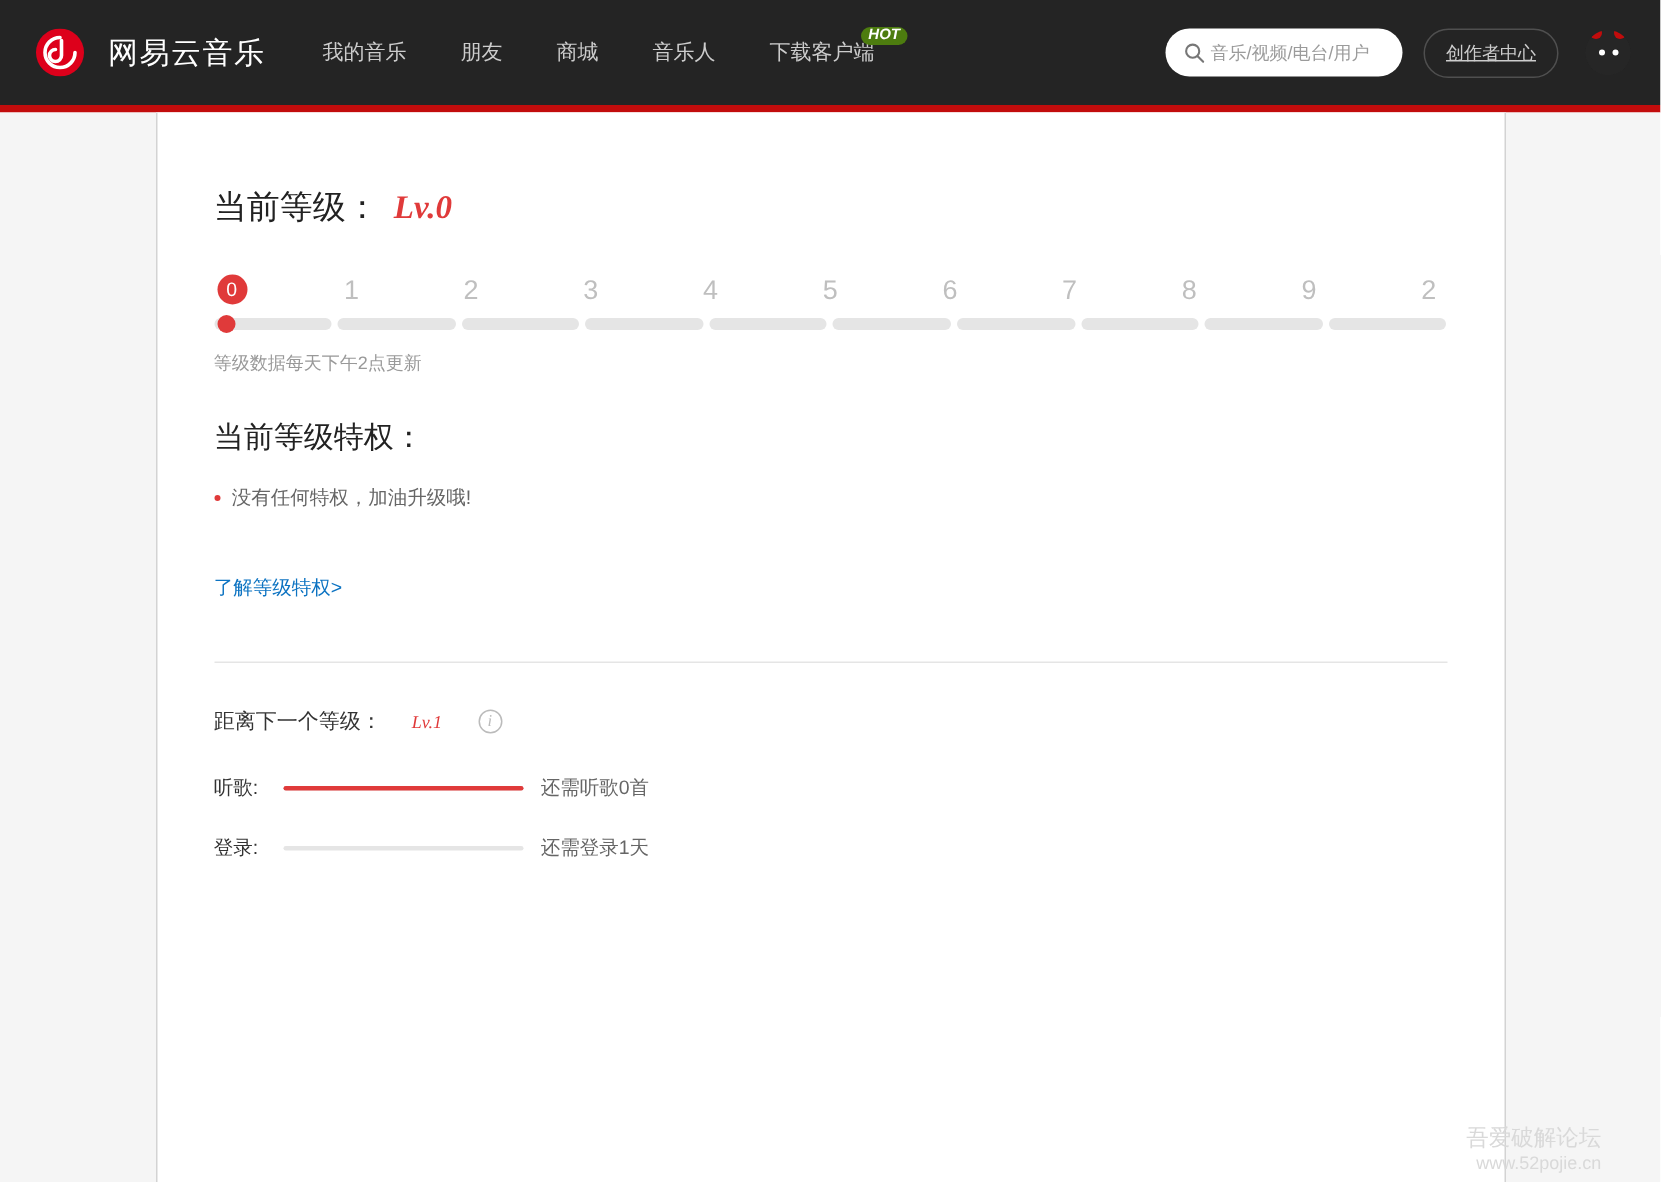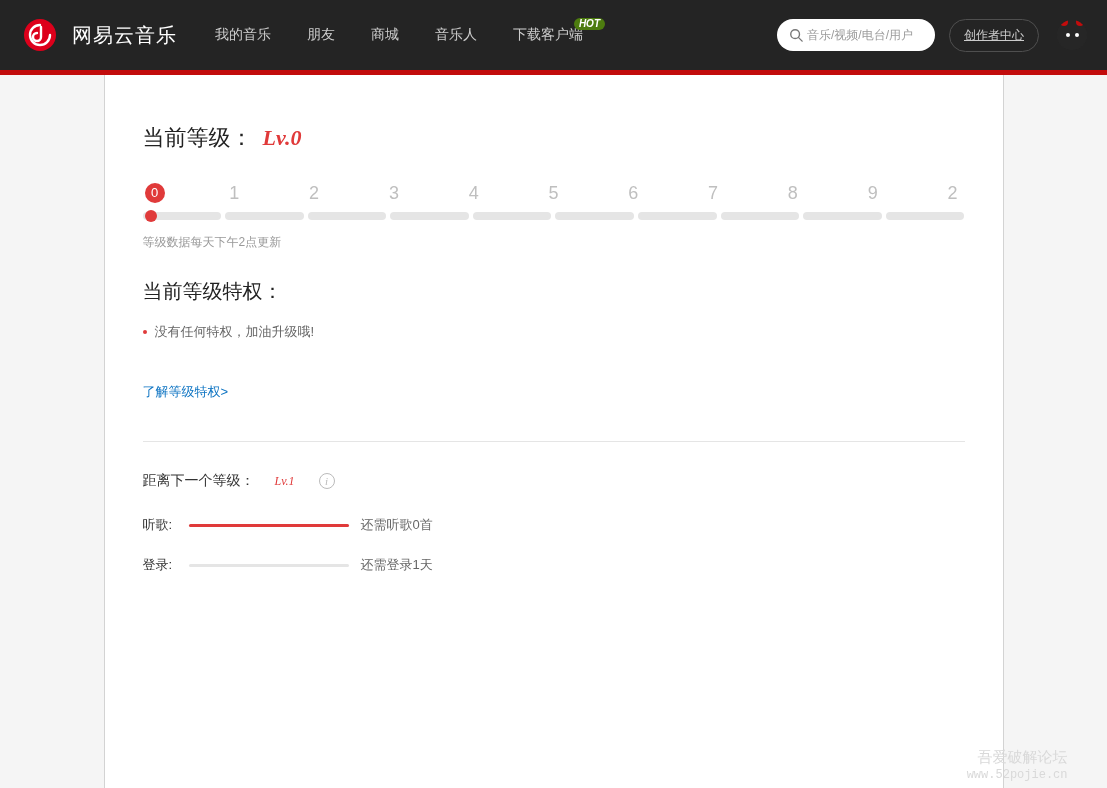--- a/index.html
+++ b/index.html
@@ -26,21 +26,21 @@
   .avatar-eyes { position: absolute; top: 13px; left: 0; right: 0; display: flex; justify-content: center; gap: 5px; }
   .avatar-eye { width: 4px; height: 4px; background: #fff; border-radius: 50%; }
 
   .red-bar { height: 5px; background: #c20c0c; }
 
   
   .page { background: #f5f5f5; }
   .card { width: 900px; margin: 0 auto; background: #fff; border-left: 1px solid #d3d3d3; border-right: 1px solid #d3d3d3; min-height: 713px; padding: 48px 38px 80px 38px; position: relative; }
 
   
-  .watermark { position: absolute; bottom: 6px; right: -65px; color: #d9d9d9; text-align: right; line-height: 1.2; pointer-events: none; font-family: Liberation Mono, monospace; }
+  .watermark { position: absolute; bottom: 6px; right: -65px; color: #d9d9d9; text-align: right; line-height: 1.2; pointer-events: none; }
   .watermark .w1 { font-size: 15px; }
   .watermark .w2 { font-size: 12px; }
 
   
   .h-row { display: flex; align-items: baseline; gap: 10px; margin-bottom: 30px; }
   .h-label { font-size: 22px; color: #222; }
   .lv { font-family: Georgia, 'Times New Roman', serif; font-style: italic; font-weight: bold; color: #e03a3a; font-size: 22px; }
   .lv-sm { font-family: Georgia, 'Times New Roman', serif; font-style: italic; font-weight: normal; color: #e03a3a; font-size: 12px; }
   .info-circle { display: inline-flex; width: 16px; height: 16px; border-radius: 50%; border: 1px solid #bbb; color: #bbb; font-size: 11px; font-style: italic; font-family: Georgia, serif; align-items: center; justify-content: center; margin-left: 4px; cursor: pointer; }
 

